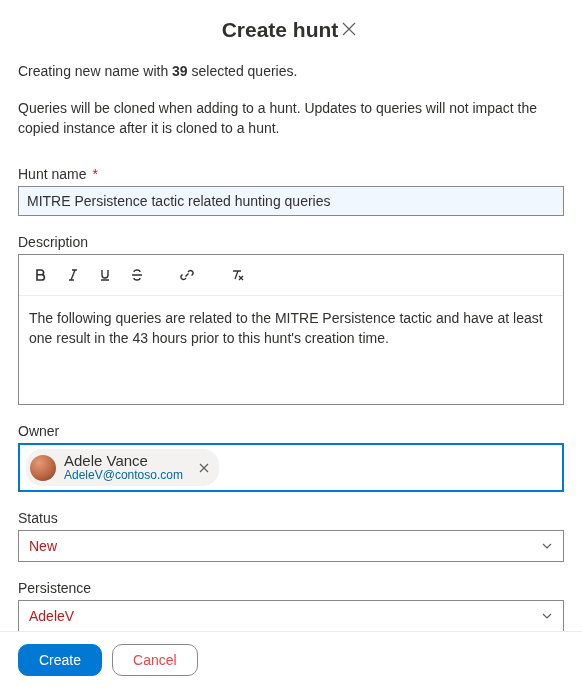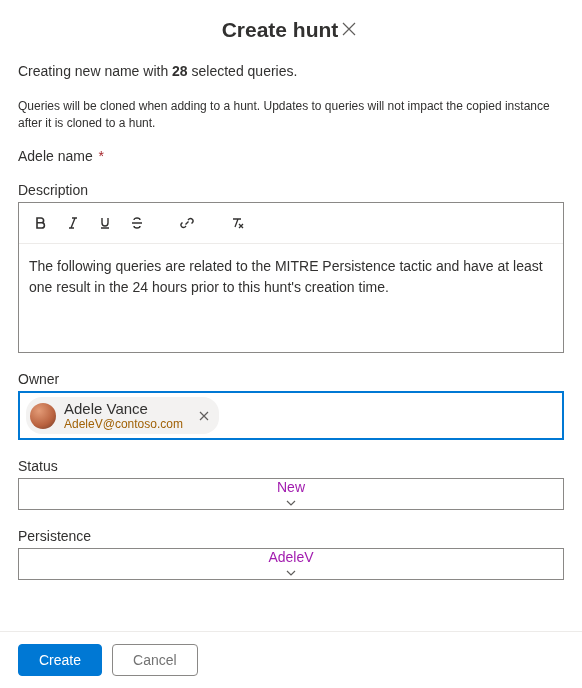--- a/index.html
+++ b/index.html
@@ -32,21 +32,21 @@
     border: none;
     padding: 4px;
     cursor: pointer;
     color: #605e5c;
     font-size: 16px;
     line-height: 1;
   }
   .close-btn svg { display:block; }
   .intro { margin: 0 0 16px 0; line-height: 1.4; font-size: 14px; color: #323130; }
   .intro .count { font-weight: 700; }
-  .note { margin: 0 0 16px 0; line-height: 1.45; font-size: 12px; color: #323130; }
+  .note { margin: 0 0 28px 0; line-height: 1.45; font-size: 14px; color: #323130; }
   .field-label {
     font-size: 14px;
     color: #323130;
     margin-bottom: 4px;
     display: block;
   }
   .req { color: #a4262c; margin-left: 2px; }
   .text-input {
     width: 100%;
     border: 1px solid #8a8886;
@@ -107,21 +107,21 @@
   }
   .avatar {
     width: 26px;
     height: 26px;
     border-radius: 50%;
     background: radial-gradient(circle at 35% 30%, #e39b77 0%, #b9623f 60%, #6b3a28 100%);
     flex-shrink: 0;
   }
   .person-text { line-height: 1.15; }
   .person-name { font-size: 15px; color: #323130; }
-  .person-email { font-size: 12px; color: #a16207; }
+  .person-email { font-size: 12px; color: #0369a1; }
   .chip-remove {
     background: none;
     border: none;
     padding: 2px;
     margin-left: 6px;
     cursor: pointer;
     color: #605e5c;
   }
   .chip-remove svg { display:block; }
 
@@ -129,79 +129,79 @@
     width: 100%;
     border: 1px solid #8a8886;
     height: 32px;
     display: flex;
     align-items: center;
     justify-content: space-between;
     padding: 0 10px;
     background: #ffffff;
     cursor: pointer;
     font-size: 14px;
-    color: #a21caf;
-    flex-direction: column;
+    color: #b91c1c;
   }
   .select svg { flex-shrink: 0; }
 
   .footer {
     position: absolute;
     left: 0;
     right: 0;
     bottom: 0;
     border-top: 1px solid #edebe9;
     padding: 12px 18px;
     display: flex;
     gap: 10px;
     background: #fff;
   }
   .btn {
     height: 32px;
     padding: 0 20px;
     font-size: 14px;
     font-family: inherit;
-    border-radius: 4px;
+    border-radius: 10px;
     cursor: pointer;
   }
   .btn-primary {
     background: #0078d4;
     border: 1px solid #0078d4;
     color: #ffffff;
   }
   .btn-secondary {
     background: #ffffff;
     border: 1px solid #8a8886;
-    color: #737373;
+    color: #ef4444;
   }
 </style>
 </head>
 <body>
 
 <div class="panel">
   <div class="header-row">
     <h1 class="title">Create hunt</h1>
     <button class="close-btn" aria-label="Close">
       <svg width="14" height="14" viewBox="0 0 14 14">
           <path d="M1 1 L13 13 M13 1 L1 13" stroke="#605e5c" stroke-width="1.2" fill="none"></path>
         </svg>
     </button>
   </div>
 
   <p class="intro">
-    <span>Creating new name with </span><span class="count">28</span><span> selected queries.</span>
+    <span>Creating new name with </span><span class="count">39</span><span> selected queries.</span>
   </p>
 
   <p class="note">Queries will be cloned when adding to a hunt. Updates to queries will not impact the copied instance after it is cloned to a hunt.</p>
 
   <div class="field-group">
     <label class="field-label">
-      <span>Adele name</span>
+      <span>Hunt name</span>
       <span class="req">*</span>
     </label>
+    <input type="text" class="text-input" value="MITRE Persistence tactic related hunting queries" style="">
   </div>
 
   <div class="field-group">
     <label class="field-label">Description</label>
     <div class="rte">
       <div class="rte-toolbar">
         <button class="rte-btn">
           <svg width="14" height="14" viewBox="0 0 14 14">
               <path d="M3 2h4.2a2.4 2.4 0 0 1 0 4.8H3zM3 6.8h4.8a2.6 2.6 0 0 1 0 5.2H3z" fill="none" stroke="#323130" stroke-width="1.6"></path>
             </svg>
@@ -227,21 +227,21 @@
               <path d="M5.5 8.5 8.5 5.5M6 10l-1 1a2.5 2.5 0 0 1-3.5-3.5l1-1M8 4l1-1a2.5 2.5 0 0 1 3.5 3.5l-1 1" stroke="#323130" stroke-width="1.4" fill="none"></path>
             </svg>
         </button>
         <span class="rte-spacer"></span>
         <button class="rte-btn">
           <svg width="14" height="14" viewBox="0 0 14 14">
               <path d="M3 3h8M8 3 5 11M9 8l4 4M13 8l-4 4" stroke="#323130" stroke-width="1.3" fill="none"></path>
             </svg>
         </button>
       </div>
-      <div class="rte-body">The following queries are related to the MITRE Persistence tactic and have at least one result in the 24 hours prior to this hunt's creation time.</div>
+      <div class="rte-body">The following queries are related to the MITRE Persistence tactic and have at least one result in the 43 hours prior to this hunt's creation time.</div>
     </div>
   </div>
 
   <div class="field-group">
     <label class="field-label">Owner</label>
     <div class="owner-box">
       <div class="person-chip">
         <div class="avatar"></div>
         <div class="person-text">
           <div class="person-name">Adele Vance</div>

